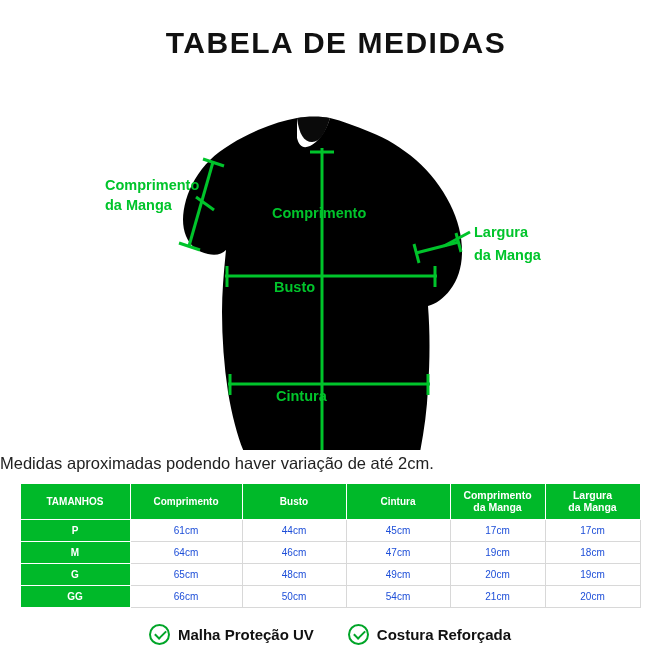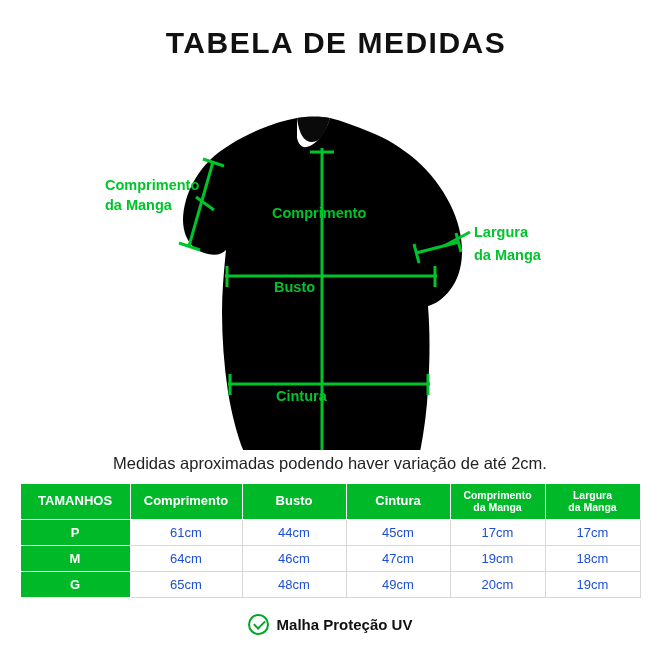--- a/index.html
+++ b/index.html
@@ -27,36 +27,36 @@
     margin: 0;
     padding-left: 12px;
   }
   .figure {
     position: relative;
     width: 660px;
     height: 390px;
   }
   .figure svg { display: block; }
   .note {
-    text-align: center;
+    text-align: left;
     font-size: 16.5px;
     color: #222;
     margin-top: 4px;
     margin-bottom: 10px;
   }
   table.sizes {
     border-collapse: collapse;
     width: 620px;
     margin: 0 auto;
     table-layout: fixed;
   }
   table.sizes th, table.sizes td {
     border: 1px solid #ffffff;
     text-align: center;
-    font-size: 13px;
+    font-size: 10px;
   }
   table.sizes thead th {
     background: #00b929;
     color: #ffffff;
     font-weight: bold;
     padding: 6px 2px;
     line-height: 1.1;
   }
   table.sizes thead th.two-line {
     font-size: 10.5px;
@@ -244,23 +244,35 @@
         <td>18cm</td>
       </tr>
       <tr>
         <td class="size-label">G</td>
         <td>65cm</td>
         <td>48cm</td>
         <td>49cm</td>
         <td>20cm</td>
         <td>19cm</td>
       </tr>
+      <tr>
+        <td class="size-label">GG</td>
+        <td>66cm</td>
+        <td>50cm</td>
+        <td>54cm</td>
+        <td>21cm</td>
+        <td>20cm</td>
+      </tr>
     </tbody>
   </table>
 
   <div class="features">
     <div class="feature">
       <span class="check-circle"></span>
       <span>Malha Proteção UV</span>
     </div>
+    <div class="feature">
+      <span class="check-circle"></span>
+      <span>Costura Reforçada</span>
+    </div>
   </div>
 
 </div>
 
 </body></html>

